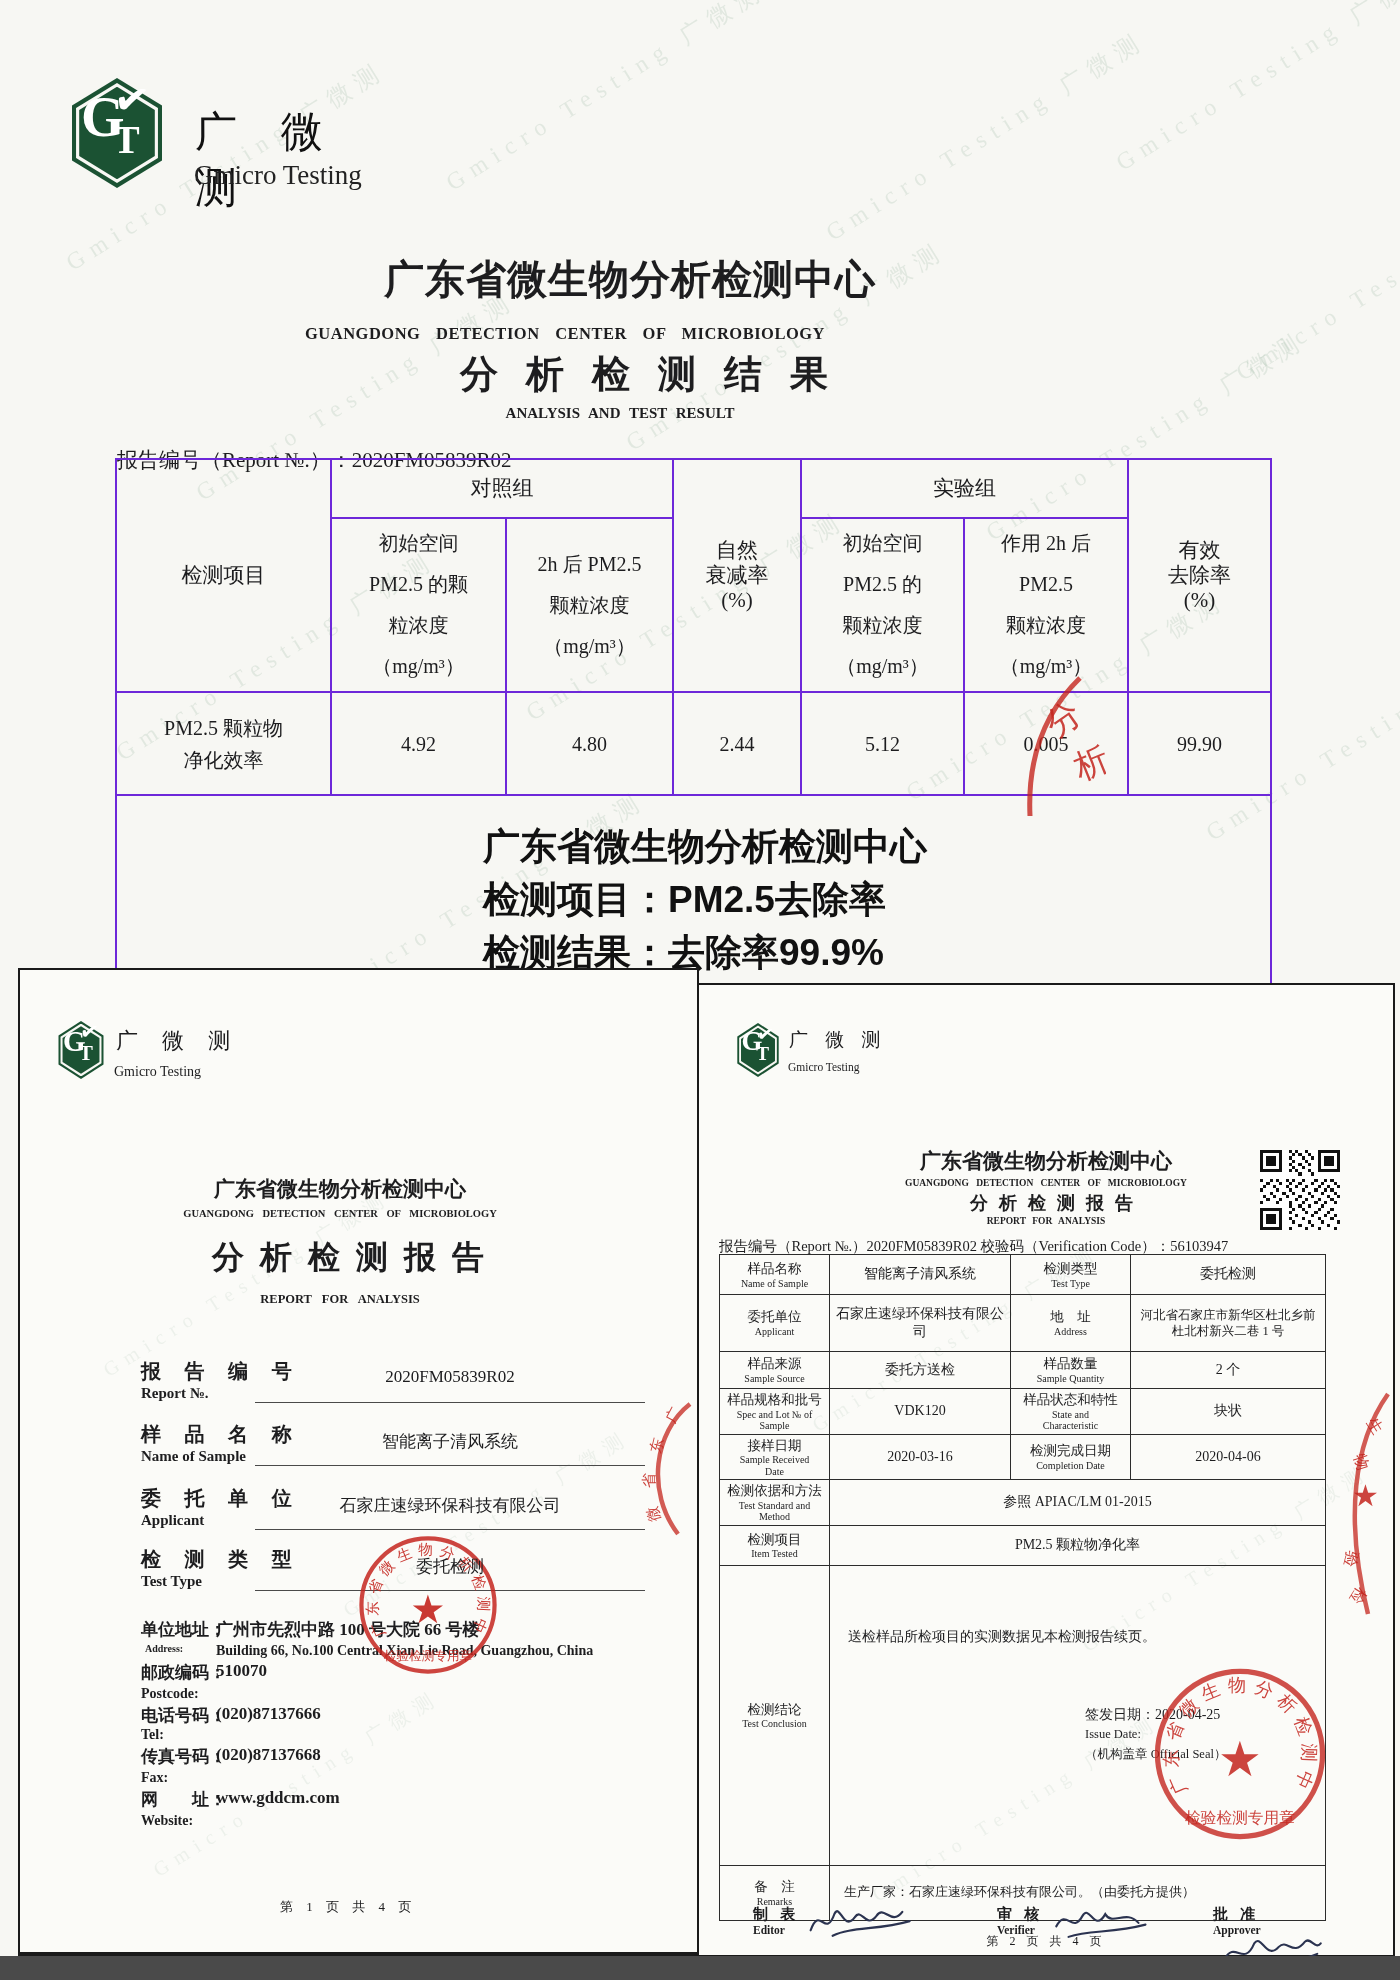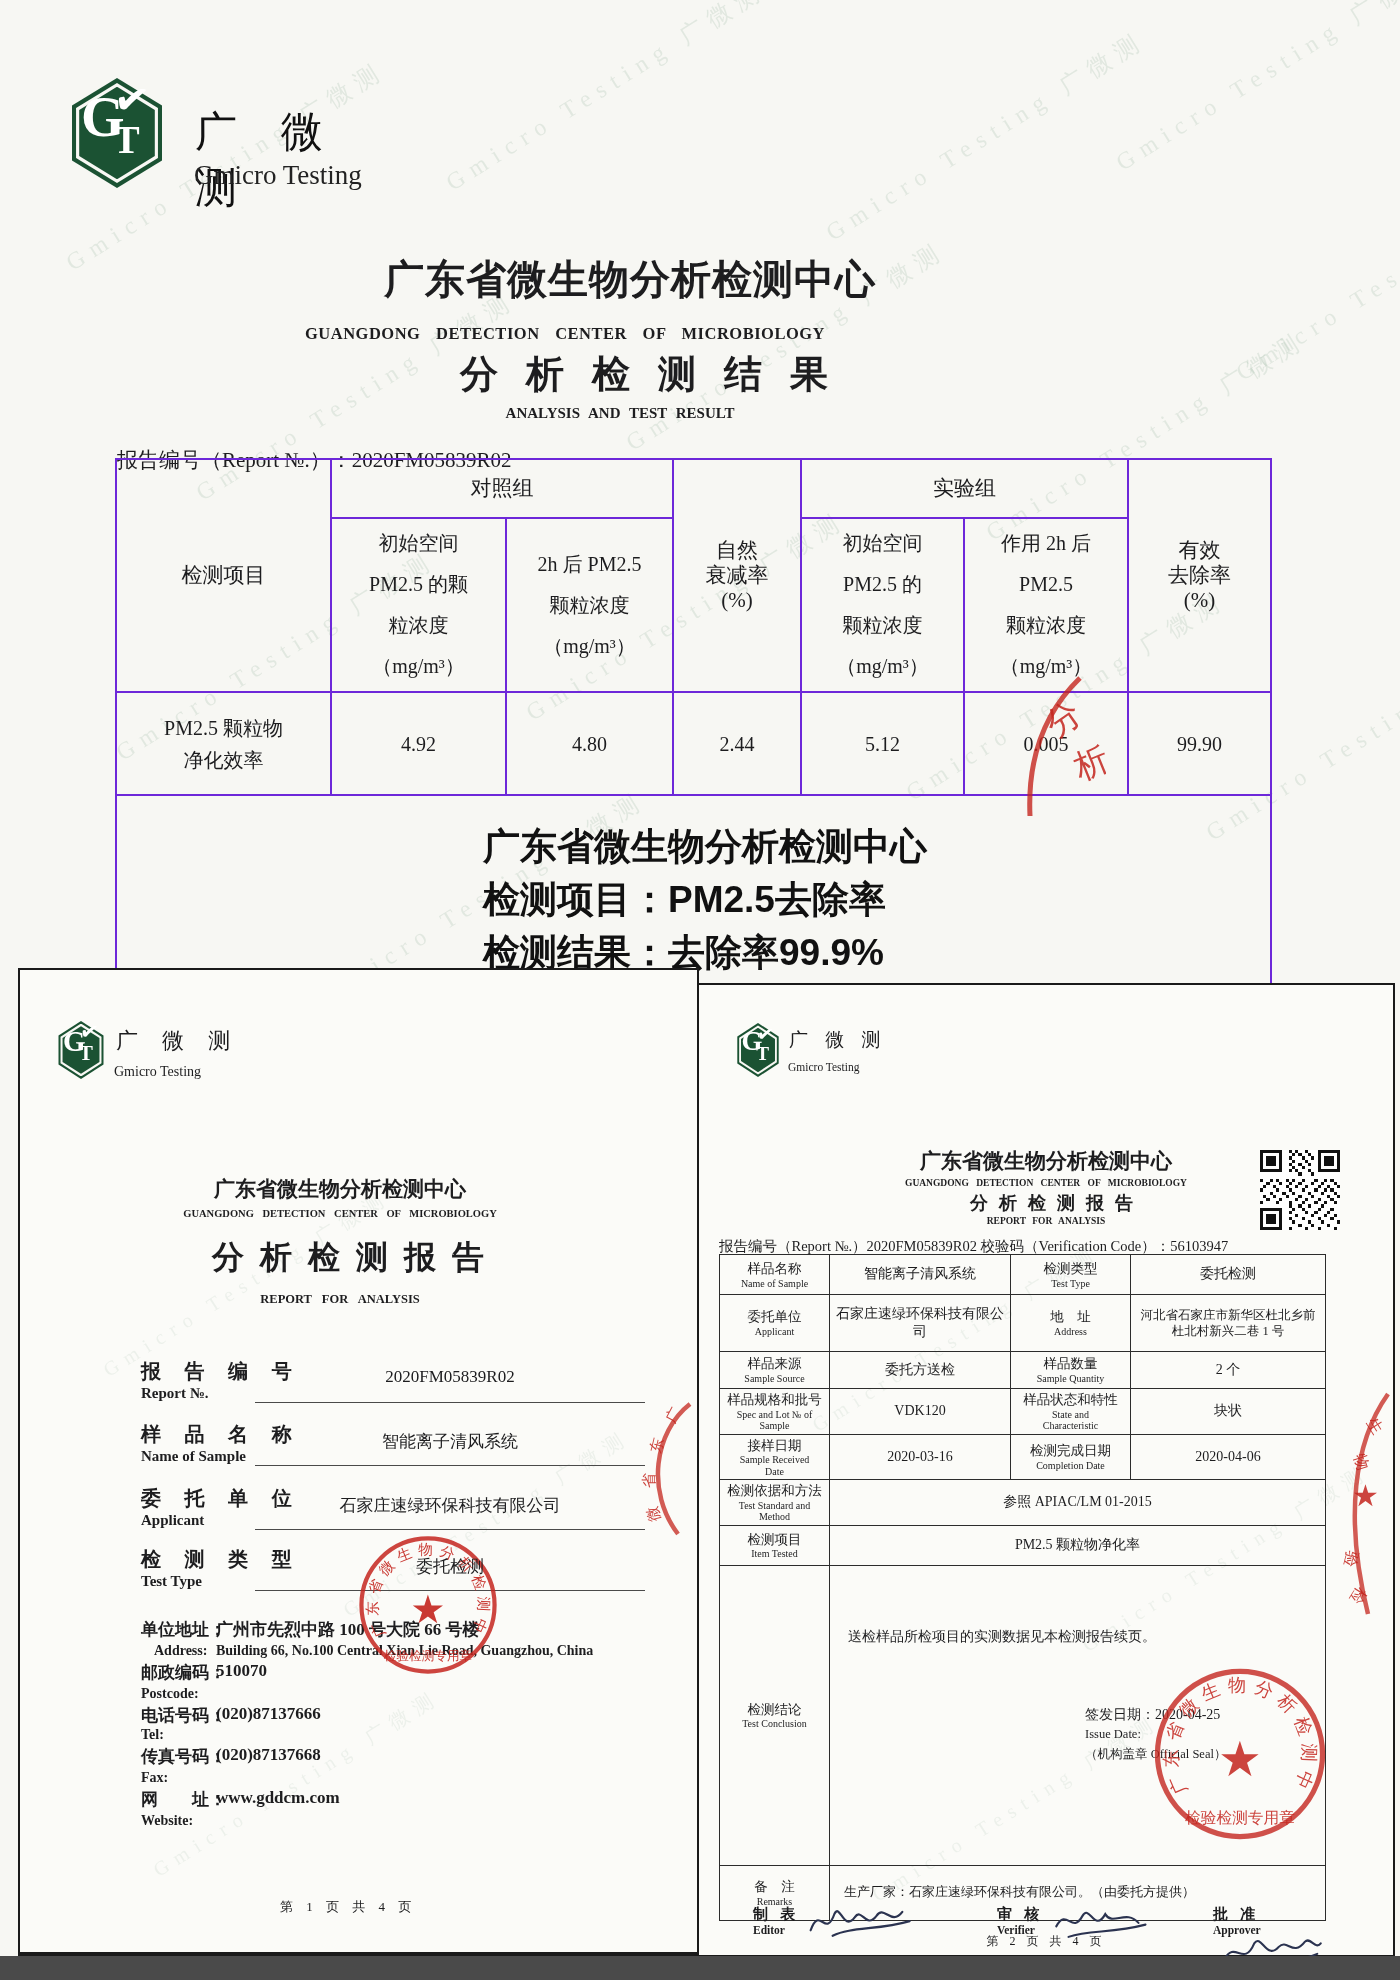--- a/index.html
+++ b/index.html
@@ -205,21 +205,21 @@
       <path id="ringA" d="M 35.8 111 A 54 54 0 1 1 124.2 111" fill="none"></path>
       <text font-size="15.5" fill="#c4251e" opacity=".9" letter-spacing="6">
         <textPath href="#ringA">广东省微生物分析检测中心</textPath>
       </text>
       <text x="80" y="99" text-anchor="middle" font-size="42" fill="#c4251e" opacity=".9">★</text>
       <text x="80" y="139" text-anchor="middle" font-size="13.5" fill="#c4251e" opacity=".9">检验检测专用章</text>
     </svg>
 
     <div class="abs sans" style="left:121px;top:648px;font-size:17px;font-weight:600;">单位地址：</div>
     <div class="abs" style="left:196px;top:648px;font-size:17px;font-weight:600;">广州市先烈中路 100 号大院 66 号楼</div>
-    <div class="abs" style="left:134px;top:673px;font-size:14px;font-weight:700;text-align:right;">Address:</div>
+    <div class="abs" style="left:125px;top:673px;font-size:10px;font-weight:700;text-align:right;">Address:</div>
     <div class="abs" style="left:196px;top:673px;font-size:14px;font-weight:700;">Building 66, No.100 Central Xian Lie Road, Guangzhou, China</div>
 
     <div class="abs sans" style="left:121px;top:691px;font-size:17px;font-weight:600;">邮政编码：</div>
     <div class="abs" style="left:196px;top:691px;font-size:17px;font-weight:600;">510070</div>
     <div class="abs" style="left:121px;top:716px;font-size:14px;font-weight:700;">Postcode:</div>
 
     <div class="abs sans" style="left:121px;top:734px;font-size:17px;font-weight:600;">电话号码：</div>
     <div class="abs" style="left:196px;top:734px;font-size:17px;font-weight:600;">(020)87137666</div>
     <div class="abs" style="left:121px;top:757px;font-size:14px;font-weight:700;">Tel:</div>
 

